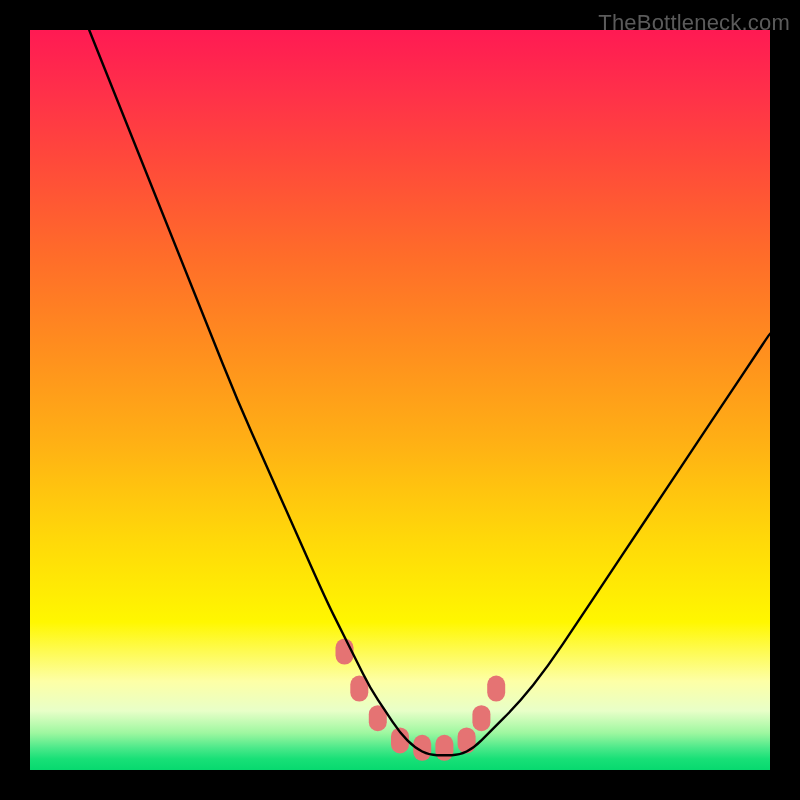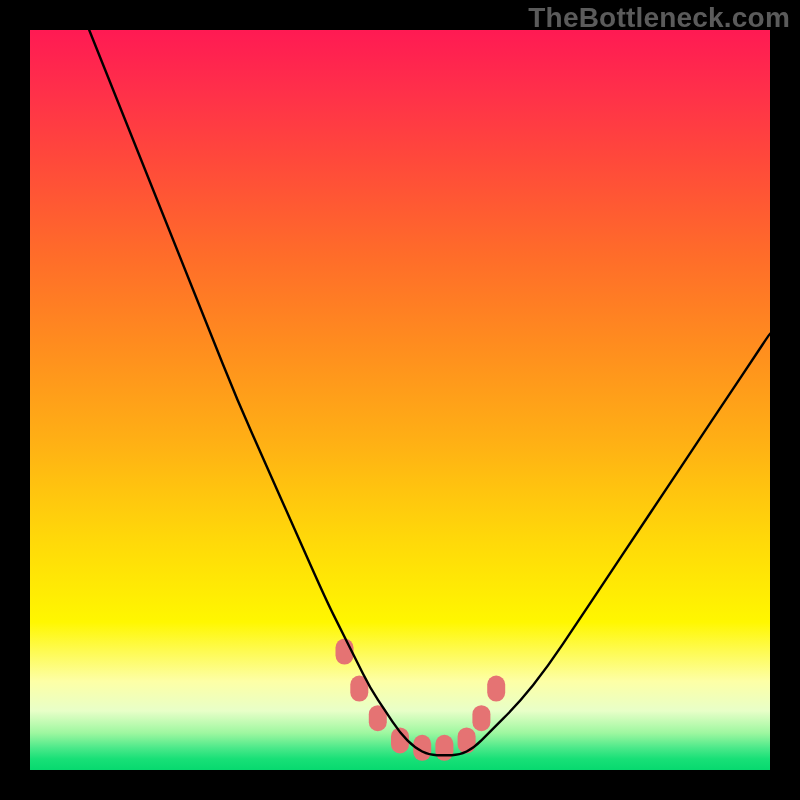--- a/index.html
+++ b/index.html
@@ -35,24 +35,24 @@
       #fdffa6 88%,
       #e8ffc8 92%,
       #9ef7a0 95%,
       #4ce98a 97%,
       #18e077 98.5%,
       #07d96f 100%
     );
   }
   .watermark {
     position: absolute;
-    top: 2px;
+    top: 10px;
     right: 10px;
-    font-size: 28px;
-    font-weight: 700;
+    font-size: 22px;
+    font-weight: 400;
     color: #5b5b5b;
     letter-spacing: 0.2px;
     user-select: none;
   }
   svg.curve {
     position: absolute;
     left: 0;
     top: 0;
     width: 740px;
     height: 740px;

